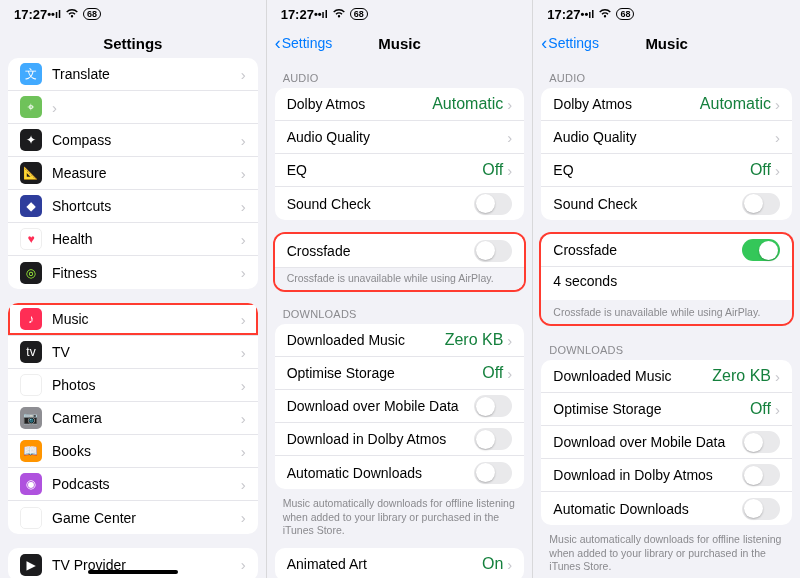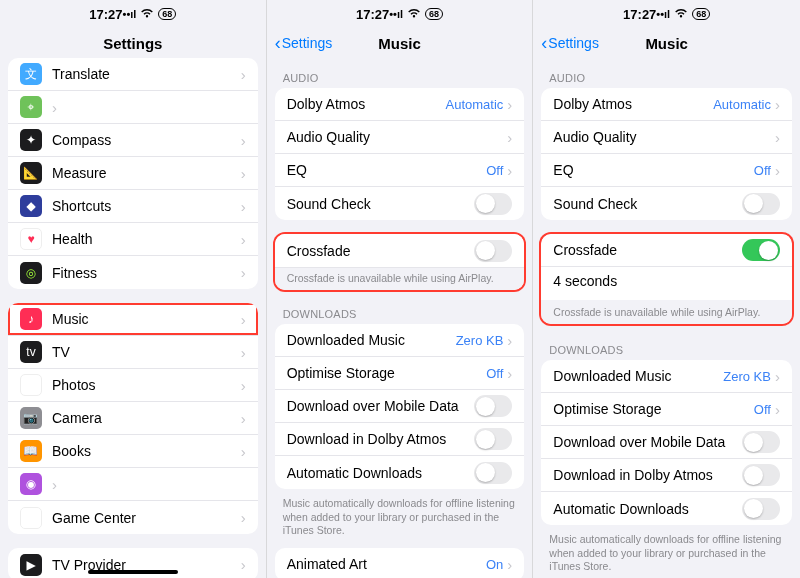--- a/index.html
+++ b/index.html
@@ -1,41 +1,41 @@
 <!DOCTYPE html>
 <html><head>
 <meta charset="utf-8">
 <style>
   * { box-sizing: border-box; margin: 0; padding: 0; font-family: -apple-system, "Helvetica Neue", Helvetica, Arial, sans-serif; }
   body { background: #f5f5f7; width: 800px; height: 578px; overflow: hidden; }
   .container { display: flex; width: 800px; height: 578px; }
   .pane { width: 266.66px; height: 578px; background: #f2f2f7; display: flex; flex-direction: column; overflow: hidden; position: relative; border-right: 1px solid #d8d8da; }
   .pane:last-child { border-right: none; }
 
-  .status-bar { height: 28px; display:flex; align-items:center; justify-content:center; padding: 12px 14px; font-size: 13px; font-weight: 600; }
+  .status-bar { height: 28px; display:flex; align-items:center; justify-content:flex-start; padding: 12px 14px; font-size: 13px; font-weight: 600; }
   .status-right { display:flex; align-items:center; gap:4px; font-size:11px; }
   .batt { border:1px solid #000; border-radius:6px; padding:0 3px; font-size:9px; font-weight:700; }
 
   .nav-bar { height: 30px; display:flex; align-items:center; justify-content:center; position:relative; }
   .nav-title { font-size: 15px; font-weight: 600; }
   .nav-back { position:absolute; left:8px; display:flex; align-items:center; color:#007aff; font-size:14px; gap:1px; }
   .chev-left { font-size:18px; line-height:1; }
 
   .scroller { flex:1; overflow-y:auto; padding-bottom: 10px; }
   .scroller::-webkit-scrollbar { width:3px; }
   .scroller::-webkit-scrollbar-thumb { background: rgba(0,0,0,0.25); border-radius:2px; }
 
   .sec-header { font-size: 11px; color: #8a8a8e; padding: 14px 16px 4px; text-transform: uppercase; letter-spacing: 0.2px; }
   .group { background: #fff; border-radius: 10px; margin: 0 8px 14px; overflow: hidden; }
   .group.nospacing { margin-bottom: 6px; }
 
   .row { display:flex; align-items:center; min-height: 33px; padding: 4px 12px 4px 12px; border-bottom: 1px solid #e5e5ea; position: relative; }
   .row:last-child { border-bottom:none; }
   .row-label { font-size: 14px; color:#000; flex:1; }
-  .row-value { font-size: 13px; color:#3b82f6; margin-right: 4px; }
+  .row-value { font-size: 16px; color:#15803d; margin-right: 4px; }
   .chevron { color:#c7c7cc; font-size:15px; }
   .icon { width:22px; height:22px; border-radius:5px; margin-right:10px; display:flex; align-items:center; justify-content:center; font-size:12px; color:#fff; flex-shrink:0; }
   .highlight { box-shadow: inset 0 0 0 2px #ff3b30; }
 
   .toggle { width: 38px; height: 22px; background:#e9e9eb; border-radius:11px; position:relative; flex-shrink:0; }
   .toggle .knob { position:absolute; width:19px; height:19px; background:#fff; border-radius:50%; top:1.5px; left:2px; box-shadow:0 1px 2px rgba(0,0,0,0.25); transition: none; }
   .toggle.on { background:#34c759; }
   .toggle.on .knob { left:17px; }
 
   .footer-text { font-size: 10.5px; color:#8a8a8e; padding: 0 16px 10px; line-height:1.3; }
@@ -139,20 +139,21 @@
             <span class="row-label">Camera</span>
             <span class="chevron">›</span>
           </div>
           <div class="row">
             <span class="icon ic-books">📖</span>
             <span class="row-label">Books</span>
             <span class="chevron">›</span>
           </div>
           <div class="row">
             <span class="icon ic-podcasts">◉</span>
+            <span class="row-label">Podcasts</span>
             <span class="chevron">›</span>
           </div>
           <div class="row">
             <span class="icon ic-gamecenter">✪</span>
             <span class="row-label">Game Center</span>
             <span class="chevron">›</span>
           </div>
         </div>
         <div class="group">
           <div class="row">

